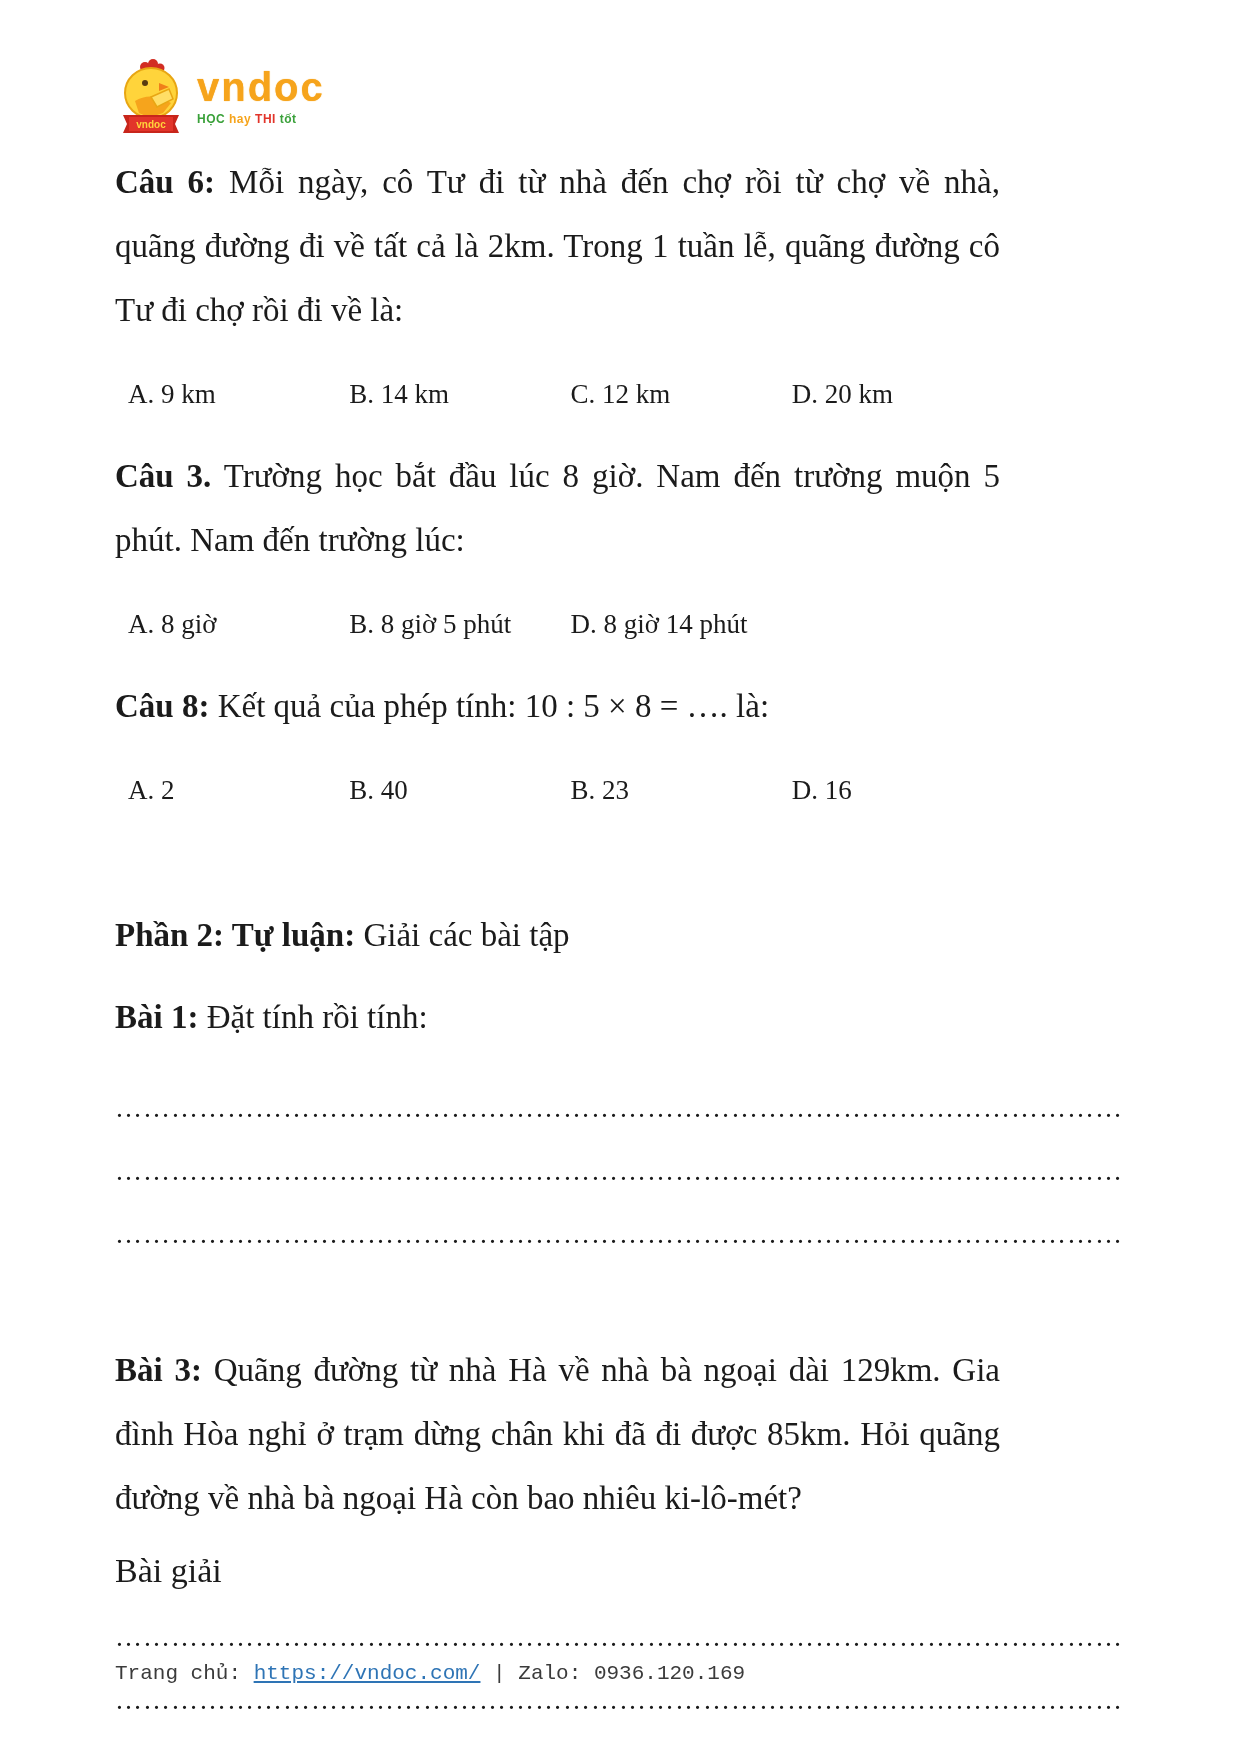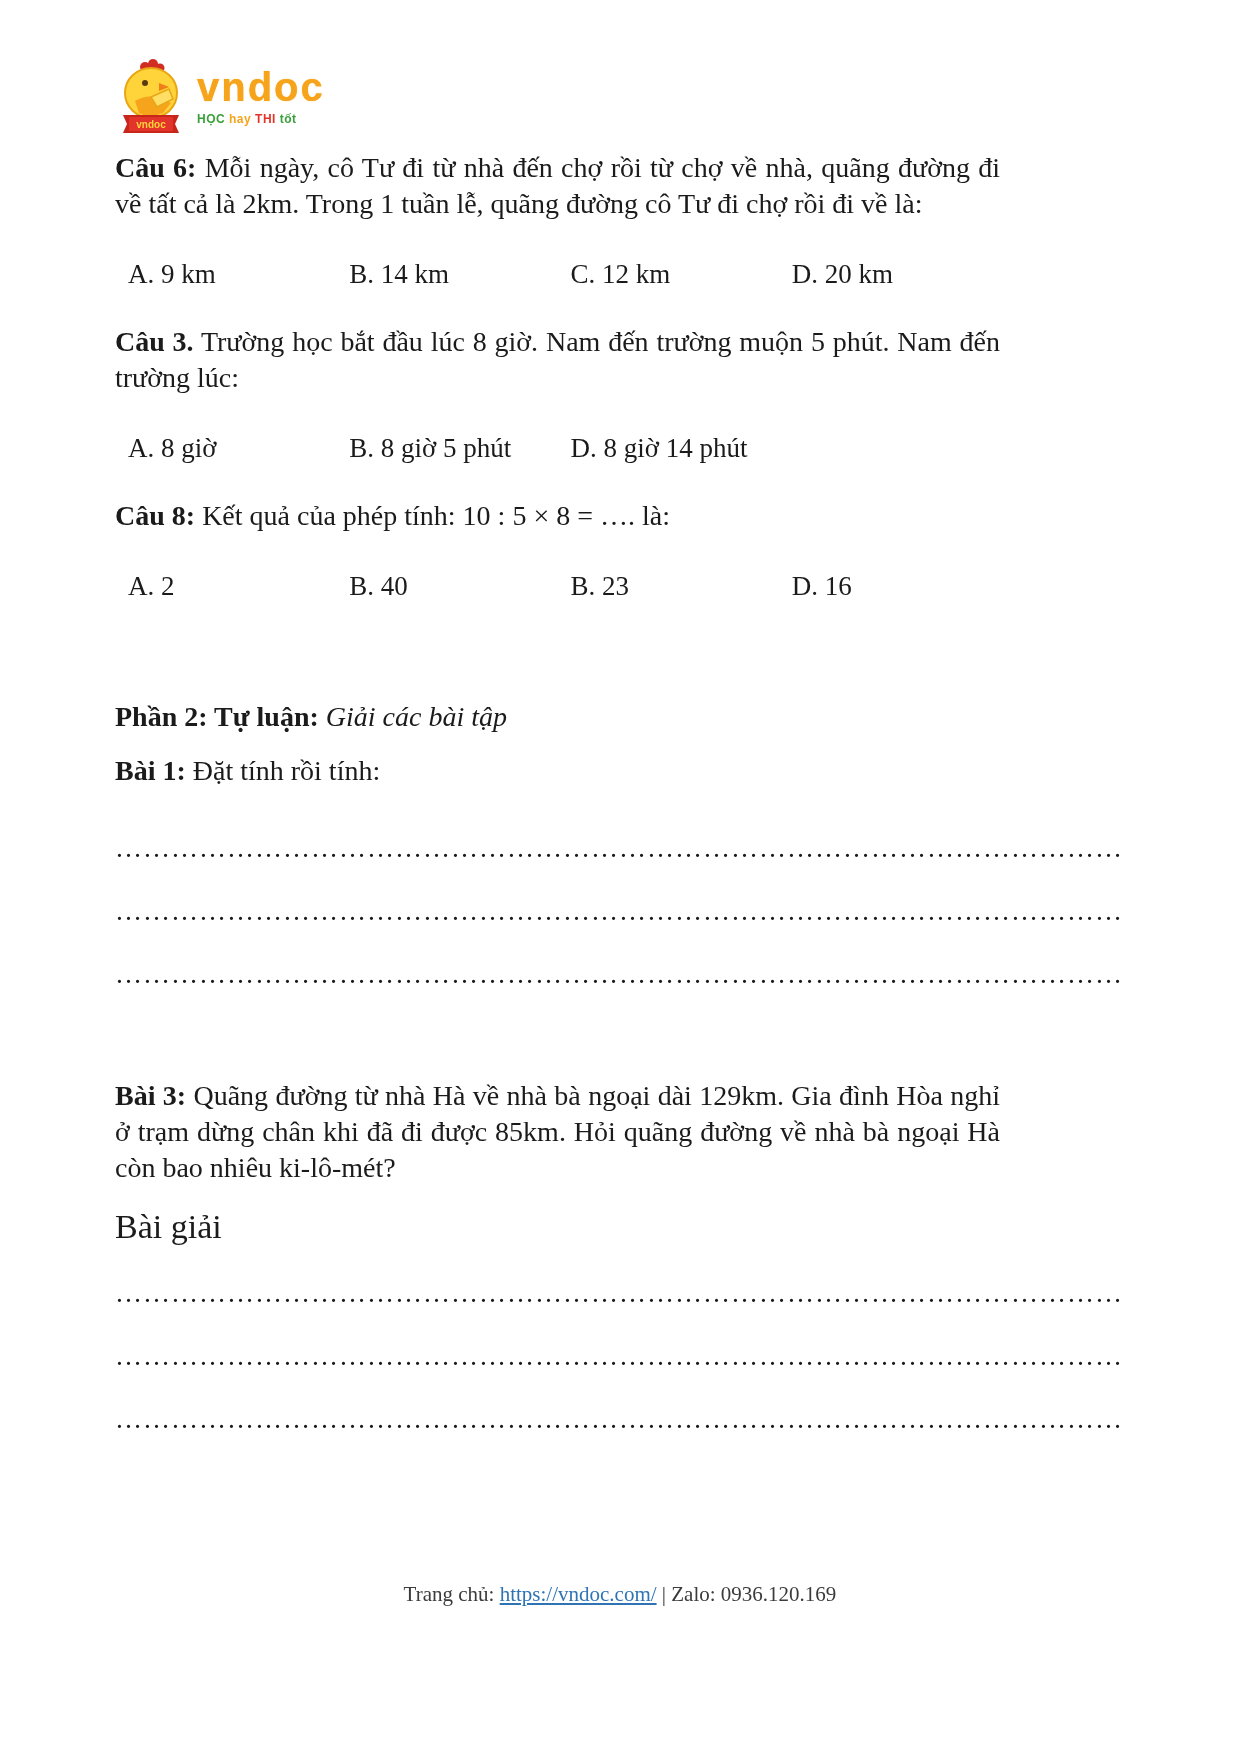--- a/index.html
+++ b/index.html
@@ -41,43 +41,43 @@
     font-size: 12px;
     margin-top: 6px;
     letter-spacing: 0.5px;
   }
   .tag-green { color: #3aa13a; }
   .tag-orange { color: #f6a41c; }
   .tag-red { color: #e2342a; }
 
   
   .para {
-    font-size: 28px;
-    line-height: 36px;
+    font-size: 33px;
+    line-height: 64px;
     text-align: justify;
     max-width: 885px;
   }
   .q-label, .b { font-weight: bold; }
 
   .options {
     display: grid;
     grid-template-columns: repeat(4, 1fr);
     max-width: 880px;
     font-size: 27px;
     line-height: 50px;
     padding-left: 13px;
     margin-top: 27px;
     margin-bottom: 25px;
     gap: 18px;
   }
   .q-block { margin-bottom: 0; }
   .q6 { margin-top: 0; }
 
   .part2 { margin-top: 88px; }
-  .part2 .subtitle { font-style: italic; font-weight: normal; }
+  .part2 .subtitle { font-weight: normal; }
 
   .ex1-head { margin-top: 18px; }
 
   .problems {
     display: grid;
     grid-template-columns: repeat(4, 1fr);
     max-width: 890px;
     padding-left: 20px;
     font-size: 27px;
     line-height: 50px;
@@ -103,23 +103,22 @@
     width: 1010px;
     margin-top: 16px;
   }
   .dots-block-2 { margin-top: 10px; }
 
   
   .footer {
     position: absolute;
     left: 115px;
     width: 1010px;
-    top: 1582px;
-    text-align: center;
-    font-family: Liberation Serif, serif;
+    top: 1662px;
+    font-family: Liberation Mono, monospace;
     font-size: 21px;
     color: #3b3b3b;
   }
   .footer a { color: #2e74b5; text-decoration: underline; }
 </style>
 </head>
 <body>
 
 <div class="page">
 

